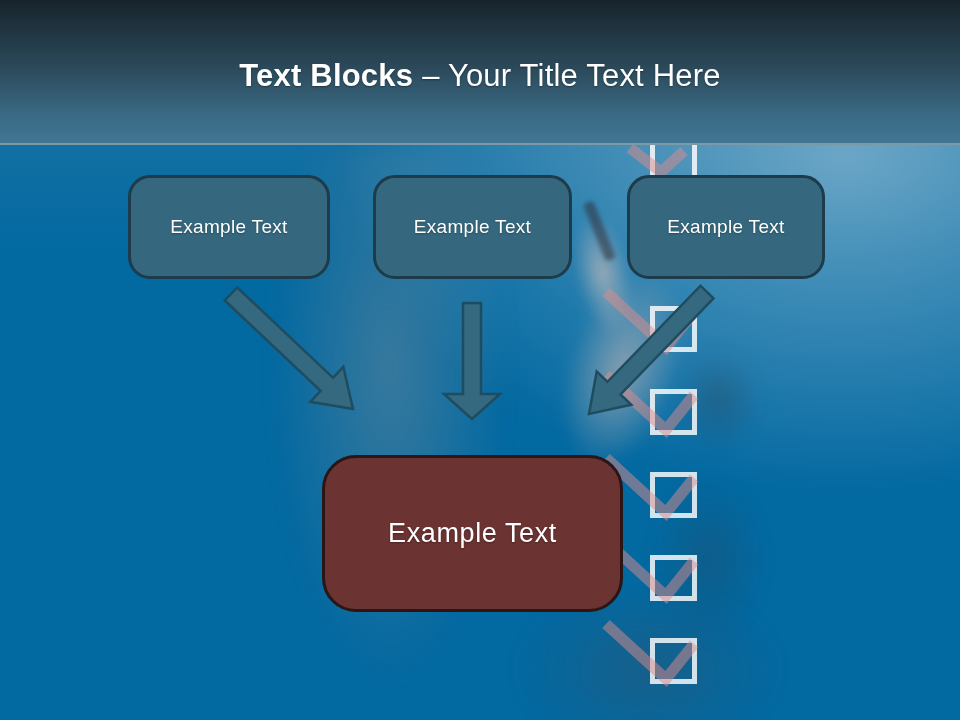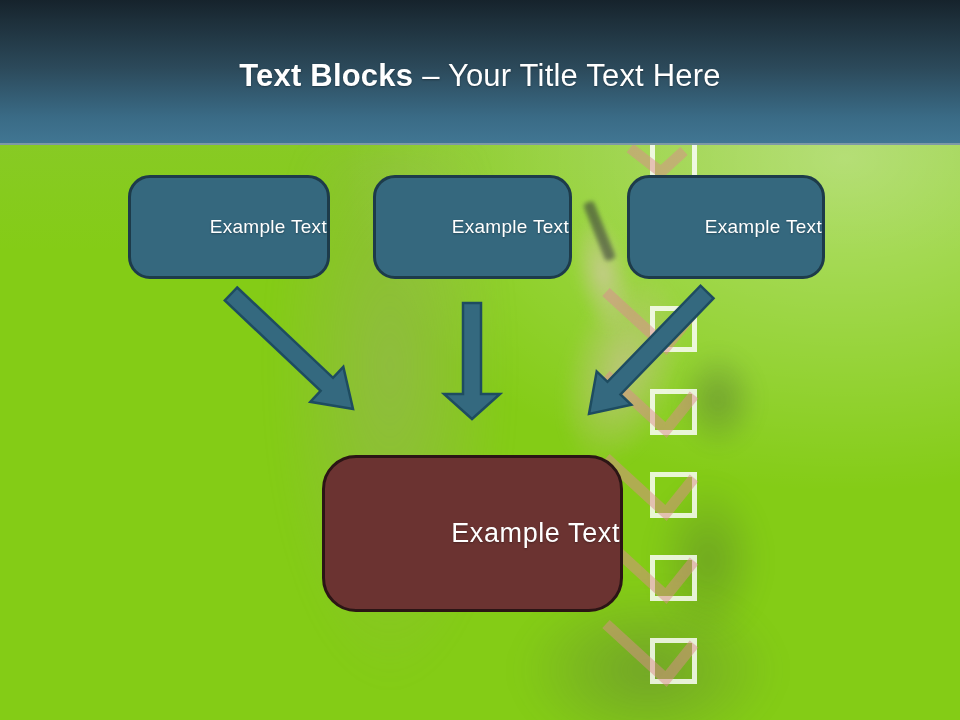--- a/index.html
+++ b/index.html
@@ -1,18 +1,18 @@
 <!DOCTYPE html>
 <html><head>
 <meta charset="utf-8">
 <style>
   html,body{margin:0;padding:0;background:#9aa0a3;}
   .slide{
     position:relative;width:960px;height:720px;overflow:hidden;
-    font-family:"Liberation Sans",sans-serif;background:#84cc16;
+    font-family:"Liberation Sans",sans-serif;background:#0369a1;
   }
   
   .photo{position:absolute;inset:0;z-index:1;}
   .tint{
     position:absolute;inset:0;
     background:
       radial-gradient(ellipse at 88% 22%, rgba(255,255,255,0.38), rgba(255,255,255,0) 42%),
       linear-gradient(180deg, rgba(175,183,187,0.20) 0%, rgba(0,0,0,0) 35%);
   }
   .blob{position:absolute;}
@@ -52,21 +52,21 @@
     text-shadow:0 1px 2px rgba(0,0,0,0.35);}
   .hdr h1 b{font-weight:700;}
   .hdr h1 .reg{margin-left:9px;font-weight:400;}
   
   .arrows{position:absolute;inset:0;z-index:2;width:100%;height:100%;}
   .arrows polygon{fill:#34697f;stroke:#1e4c60;stroke-width:2.5;stroke-linejoin:miter;}
   
   .block{
     position:absolute;box-sizing:border-box;z-index:3;
     background:#35687e;border:3px solid #1d3b4a;border-radius:22px;
-    display:flex;align-items:center;justify-content:flex-end;
+    display:flex;align-items:center;justify-content:center;
     color:#ffffff;font-size:19px;letter-spacing:0.3px;
     text-shadow:0 1px 2px rgba(0,0,0,0.3);
   }
   .b1{left:128px;top:175px;width:202px;height:104px;}
   .b2{left:373px;top:175px;width:199px;height:104px;}
   .b3{left:627px;top:175px;width:198px;height:104px;}
   .result{
     left:322px;top:455px;width:301px;height:157px;border-radius:34px;
     background:#6b3331;border-color:#2b1515;font-size:27px;letter-spacing:0.6px;
   }

